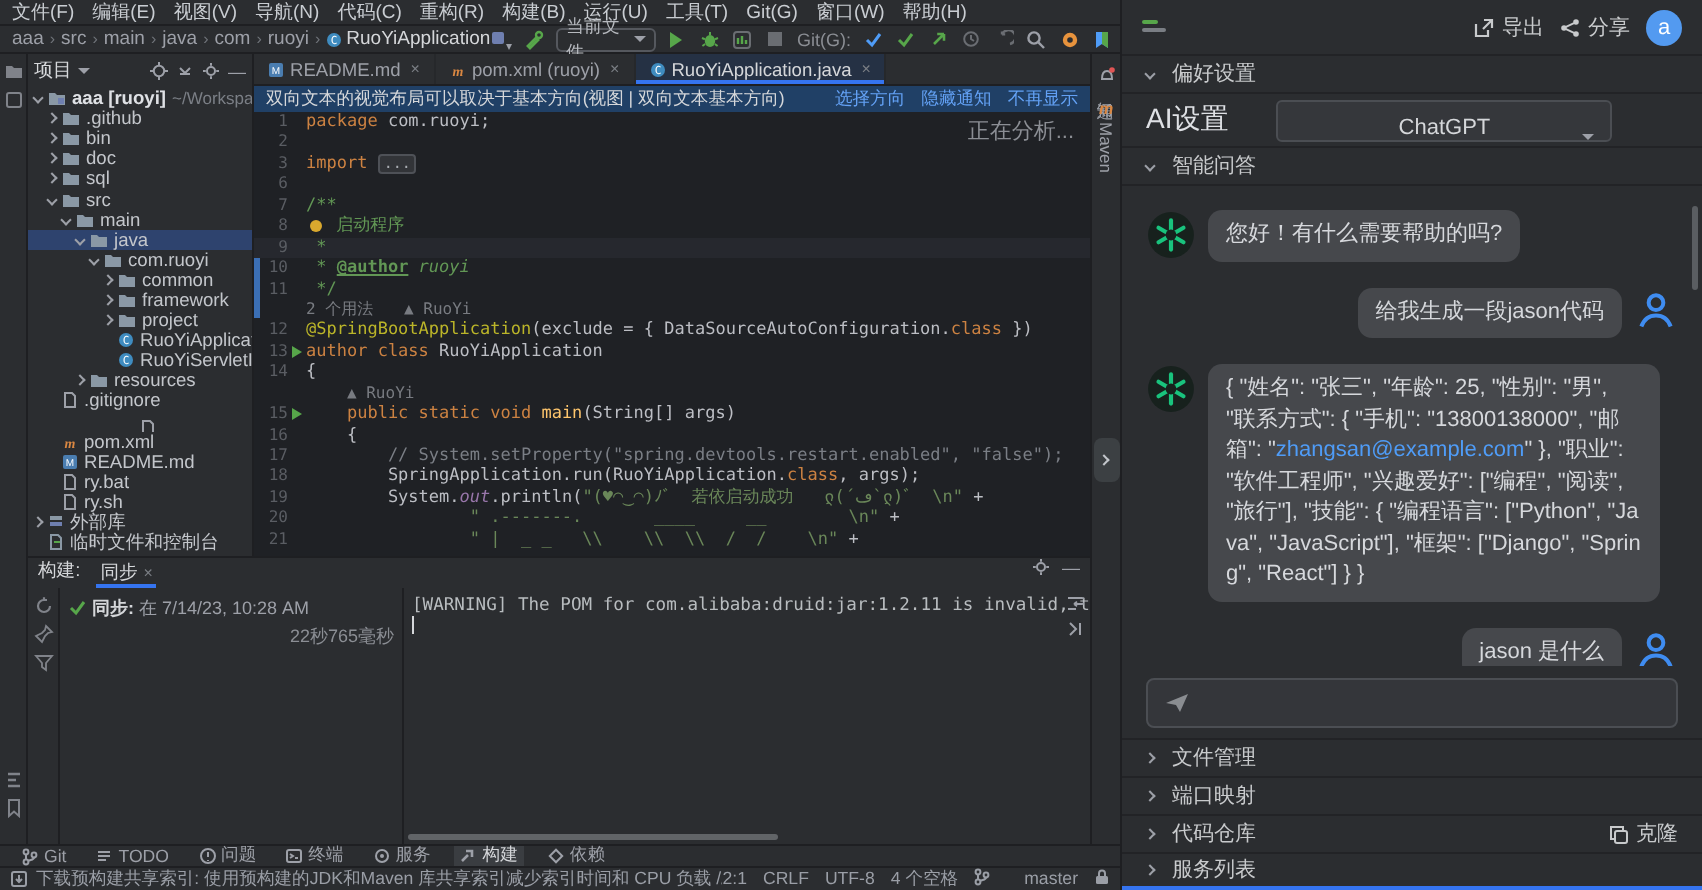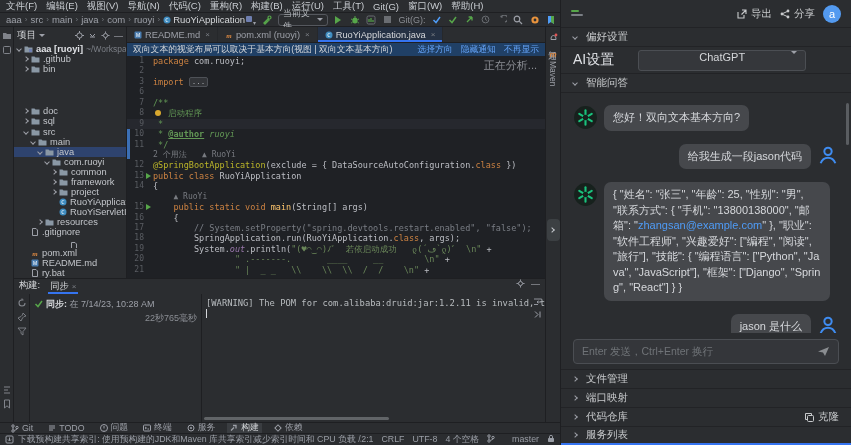--- a/index.html
+++ b/index.html
@@ -87,21 +87,21 @@
 
 #ai{position:absolute;left:560px;top:0;width:291px;height:445px;background:#2b2d30;border-left:1px solid #1e1f22;display:flex;flex-direction:column}
 #ai-head{height:28px;flex:none;display:flex;align-items:center;border-bottom:1px solid #222326;padding:0 10px;gap:12px}
 #ai-head .right{margin-left:auto;display:flex;align-items:center;gap:8px;font-size:10.5px;color:#c8cacc}
 .ai-act{display:flex;align-items:center;gap:4px}
 #ai-avatar{width:18px;height:18px;border-radius:50%;background:#539af0;color:#fff;font-size:11px;display:flex;align-items:center;justify-content:center}
 .sec-bar{height:19px;flex:none;display:flex;align-items:center;gap:6px;padding:0 12px;font-size:10.5px;color:#c8cacc;border-bottom:1px solid #222326}
 .sec-bar .chev{border-color:#9da0a8}
 #ai-settings{height:27px;flex:none;display:flex;align-items:center;padding:0 12px;border-bottom:1px solid #222326}
 #ai-settings-label{font-size:14px;color:#dfe1e5}
-#model-select{position:relative;margin-left:24px;width:168px;height:21px;background:#35373b;border:1px solid #4b4e53;border-radius:3px;display:flex;align-items:flex-start;justify-content:center;font-size:11px;color:#d5d7da}
+#model-select{position:relative;margin-left:24px;width:168px;height:21px;background:#35373b;border:1px solid #4b4e53;border-radius:3px;display:flex;align-items:flex-end;justify-content:center;font-size:11px;color:#d5d7da}
 #model-select .caret-down{position:absolute;right:8px}
 #chat{flex:1;overflow:hidden;display:flex;flex-direction:column;gap:13px;padding:12px 12px 6px 12px;position:relative}
 .msg{display:flex;gap:6px;align-items:flex-start}
 .msg.user{flex-direction:row-reverse}
 .bubble{background:#46484c;border-radius:7px;padding:5px 9px;font-size:11px;line-height:15.5px;color:#d6d8dc;max-width:226px;word-break:break-all}
 .bubble .link{color:#4f9cf7}
 #chat-scroll{position:absolute;right:2px;top:10px;width:3px;height:42px;background:#5a5d61;border-radius:2px}
 #ai-input-wrap{height:36px;flex:none;display:flex;align-items:center;padding:0 12px}
 #ai-input-box{flex:1;height:25px;background:#34363a;border:1px solid #4b4e53;border-radius:4px;display:flex;align-items:center;padding:0 8px;gap:6px}
 #ai-input{flex:1;background:transparent;border:none;outline:none;color:#d5d7da;font-size:10.5px;font-family:"Liberation Sans",sans-serif}
@@ -312,21 +312,21 @@
         </div>
         <div class="tree-row" style="padding-left: 10px;">
           <span class="chev r"></span>
           <span class="ticon">
             <svg width="9" height="8" viewBox="0 0 9 8">
               <path d="M0.5 1.5h3l1 1h4v5h-8z" fill="#8a98a5"></path>
             </svg>
           </span>
           <span class="tlabel">bin</span>
         </div>
-        <div class="tree-row" style="padding-left: 10px; margin-top: 32px;">
+        <div class="tree-row" style="padding-left: 10px;">
           <span class="chev r"></span>
           <span class="ticon">
             <svg width="9" height="8" viewBox="0 0 9 8">
               <path d="M0.5 1.5h3l1 1h4v5h-8z" fill="#8a98a5"></path>
             </svg>
           </span>
           <span class="tlabel">doc</span>
         </div>
         <div class="tree-row" style="padding-left: 10px;">
           <span class="chev r"></span>
@@ -553,21 +553,21 @@
         <div class="code-row"><span class="ln">2</span><span class="gslot"></span></div>
         <div class="code-row"><span class="ln">3</span><span class="gslot"></span><span class="kw">import</span><span class="pl"> </span><span class="fold">...</span></div>
         <div class="code-row"><span class="ln">6</span><span class="gslot"></span></div>
         <div class="code-row"><span class="ln">7</span><span class="gslot"></span><span class="doc">/**</span></div>
         <div class="code-row"><span class="ln">8</span><span class="gslot"></span><span class="bulb"></span><span class="doc2"> 启动程序</span></div>
         <div class="code-row cur"><span class="ln">9</span><span class="gslot"></span><span class="doc"> *</span></div>
         <div class="code-row"><span class="ln">10</span><span class="gslot"></span><span class="doc"> * </span><span class="doctag">@author</span><span class="doci"> ruoyi</span></div>
         <div class="code-row"><span class="ln">11</span><span class="gslot"></span><span class="doc"> */</span></div>
         <div class="code-row"><span class="ln"></span><span class="gslot"></span><span class="inlay">2 个用法</span><span class="pl">   </span><span class="inlay">▲ RuoYi</span></div>
         <div class="code-row"><span class="ln">12</span><span class="gslot"></span><span class="ann">@SpringBootApplication</span><span class="pl">(exclude = { DataSourceAutoConfiguration.</span><span class="kw">class</span><span class="pl"> })</span></div>
-        <div class="code-row"><span class="ln">13</span><span class="gslot"><span class="runarrow"></span></span><span class="kw">public class </span><span class="pl">RuoYiApplication</span></div>
+        <div class="code-row"><span class="ln">13</span><span class="gslot"><span class="runarrow"></span></span><span class="kw">author class </span><span class="pl">RuoYiApplication</span></div>
         <div class="code-row"><span class="ln">14</span><span class="gslot"></span><span class="pl">{</span></div>
         <div class="code-row"><span class="ln"></span><span class="gslot"></span><span class="pl">    </span><span class="inlay">▲ RuoYi</span></div>
         <div class="code-row"><span class="ln">15</span><span class="gslot"><span class="runarrow"></span></span><span class="kw">    public static void </span><span class="meth">main</span><span class="pl">(String[] args)</span></div>
         <div class="code-row"><span class="ln">16</span><span class="gslot"></span><span class="pl">    {</span></div>
         <div class="code-row"><span class="ln">17</span><span class="gslot"></span><span class="cmt">        // System.setProperty("spring.devtools.restart.enabled", "false");</span></div>
         <div class="code-row"><span class="ln">18</span><span class="gslot"></span><span class="pl">        SpringApplication.run(RuoYiApplication.</span><span class="kw">class</span><span class="pl">, args);</span></div>
         <div class="code-row"><span class="ln">19</span><span class="gslot"></span><span class="pl">        System.</span><span class="field">out</span><span class="pl">.println(</span><span class="str">"(♥◠‿◠)ﾉﾞ  若依启动成功   ლ(´ڡ`ლ)ﾞ  \n"</span><span class="pl"> +</span></div>
         <div class="code-row"><span class="ln">20</span><span class="gslot"></span><span class="str">                " .-------.       ____     __        \n"</span><span class="pl"> +</span></div>
         <div class="code-row"><span class="ln">21</span><span class="gslot"></span><span class="str">                " |  _ _   \\    \\  \\  /  /    \n"</span><span class="pl"> +</span></div>
       </div>
@@ -801,21 +801,21 @@
           <svg width="25" height="25" viewBox="0 0 24 24">
             <circle cx="12" cy="12" r="11" fill="#17211d"></circle>
             <g stroke="#19c37d" stroke-width="2" stroke-linecap="round">
               <line x1="12" y1="5" x2="12" y2="19"></line>
               <line x1="6" y1="8.5" x2="18" y2="15.5"></line>
               <line x1="18" y1="8.5" x2="6" y2="15.5"></line>
             </g>
             <circle cx="12" cy="12" r="2.6" fill="#17211d"></circle>
           </svg>
         </span>
-        <div class="bubble"><span>您好！双向文本基本方向?</span></div>
+        <div class="bubble"><span>您好！有什么需要帮助的吗?</span></div>
       </div>
       <div class="msg user">
         <span>
           <svg width="22" height="22" viewBox="0 0 24 24" fill="none" stroke="#3f8cf0" stroke-width="2.2">
             <circle cx="12" cy="8" r="4"></circle>
             <path d="M4 21c1.5-4 4.5-6 8-6s6.5 2 8 6"></path>
           </svg>
         </span>
         <div class="bubble"><span>给我生成一段jason代码</span></div>
       </div>
@@ -839,21 +839,20 @@
             <circle cx="12" cy="8" r="4"></circle>
             <path d="M4 21c1.5-4 4.5-6 8-6s6.5 2 8 6"></path>
           </svg>
         </span>
         <div class="bubble"><span>jason 是什么</span></div>
       </div>
     </div>
 
   <div id="ai-input-wrap">
     <div id="ai-input-box">
-      <input id="ai-input" placeholder="Enter 发送，Ctrl+Enter 换行" style="">
       <span>
           <svg width="13" height="11" viewBox="0 0 13 11">
             <path d="M1 5.5L12 1 8 10 6 6.5z" fill="#8a8d91"></path>
           </svg>
         </span>
     </div>
   </div>
 
   <div id="ai-sections">
       <div class="ai-row">

